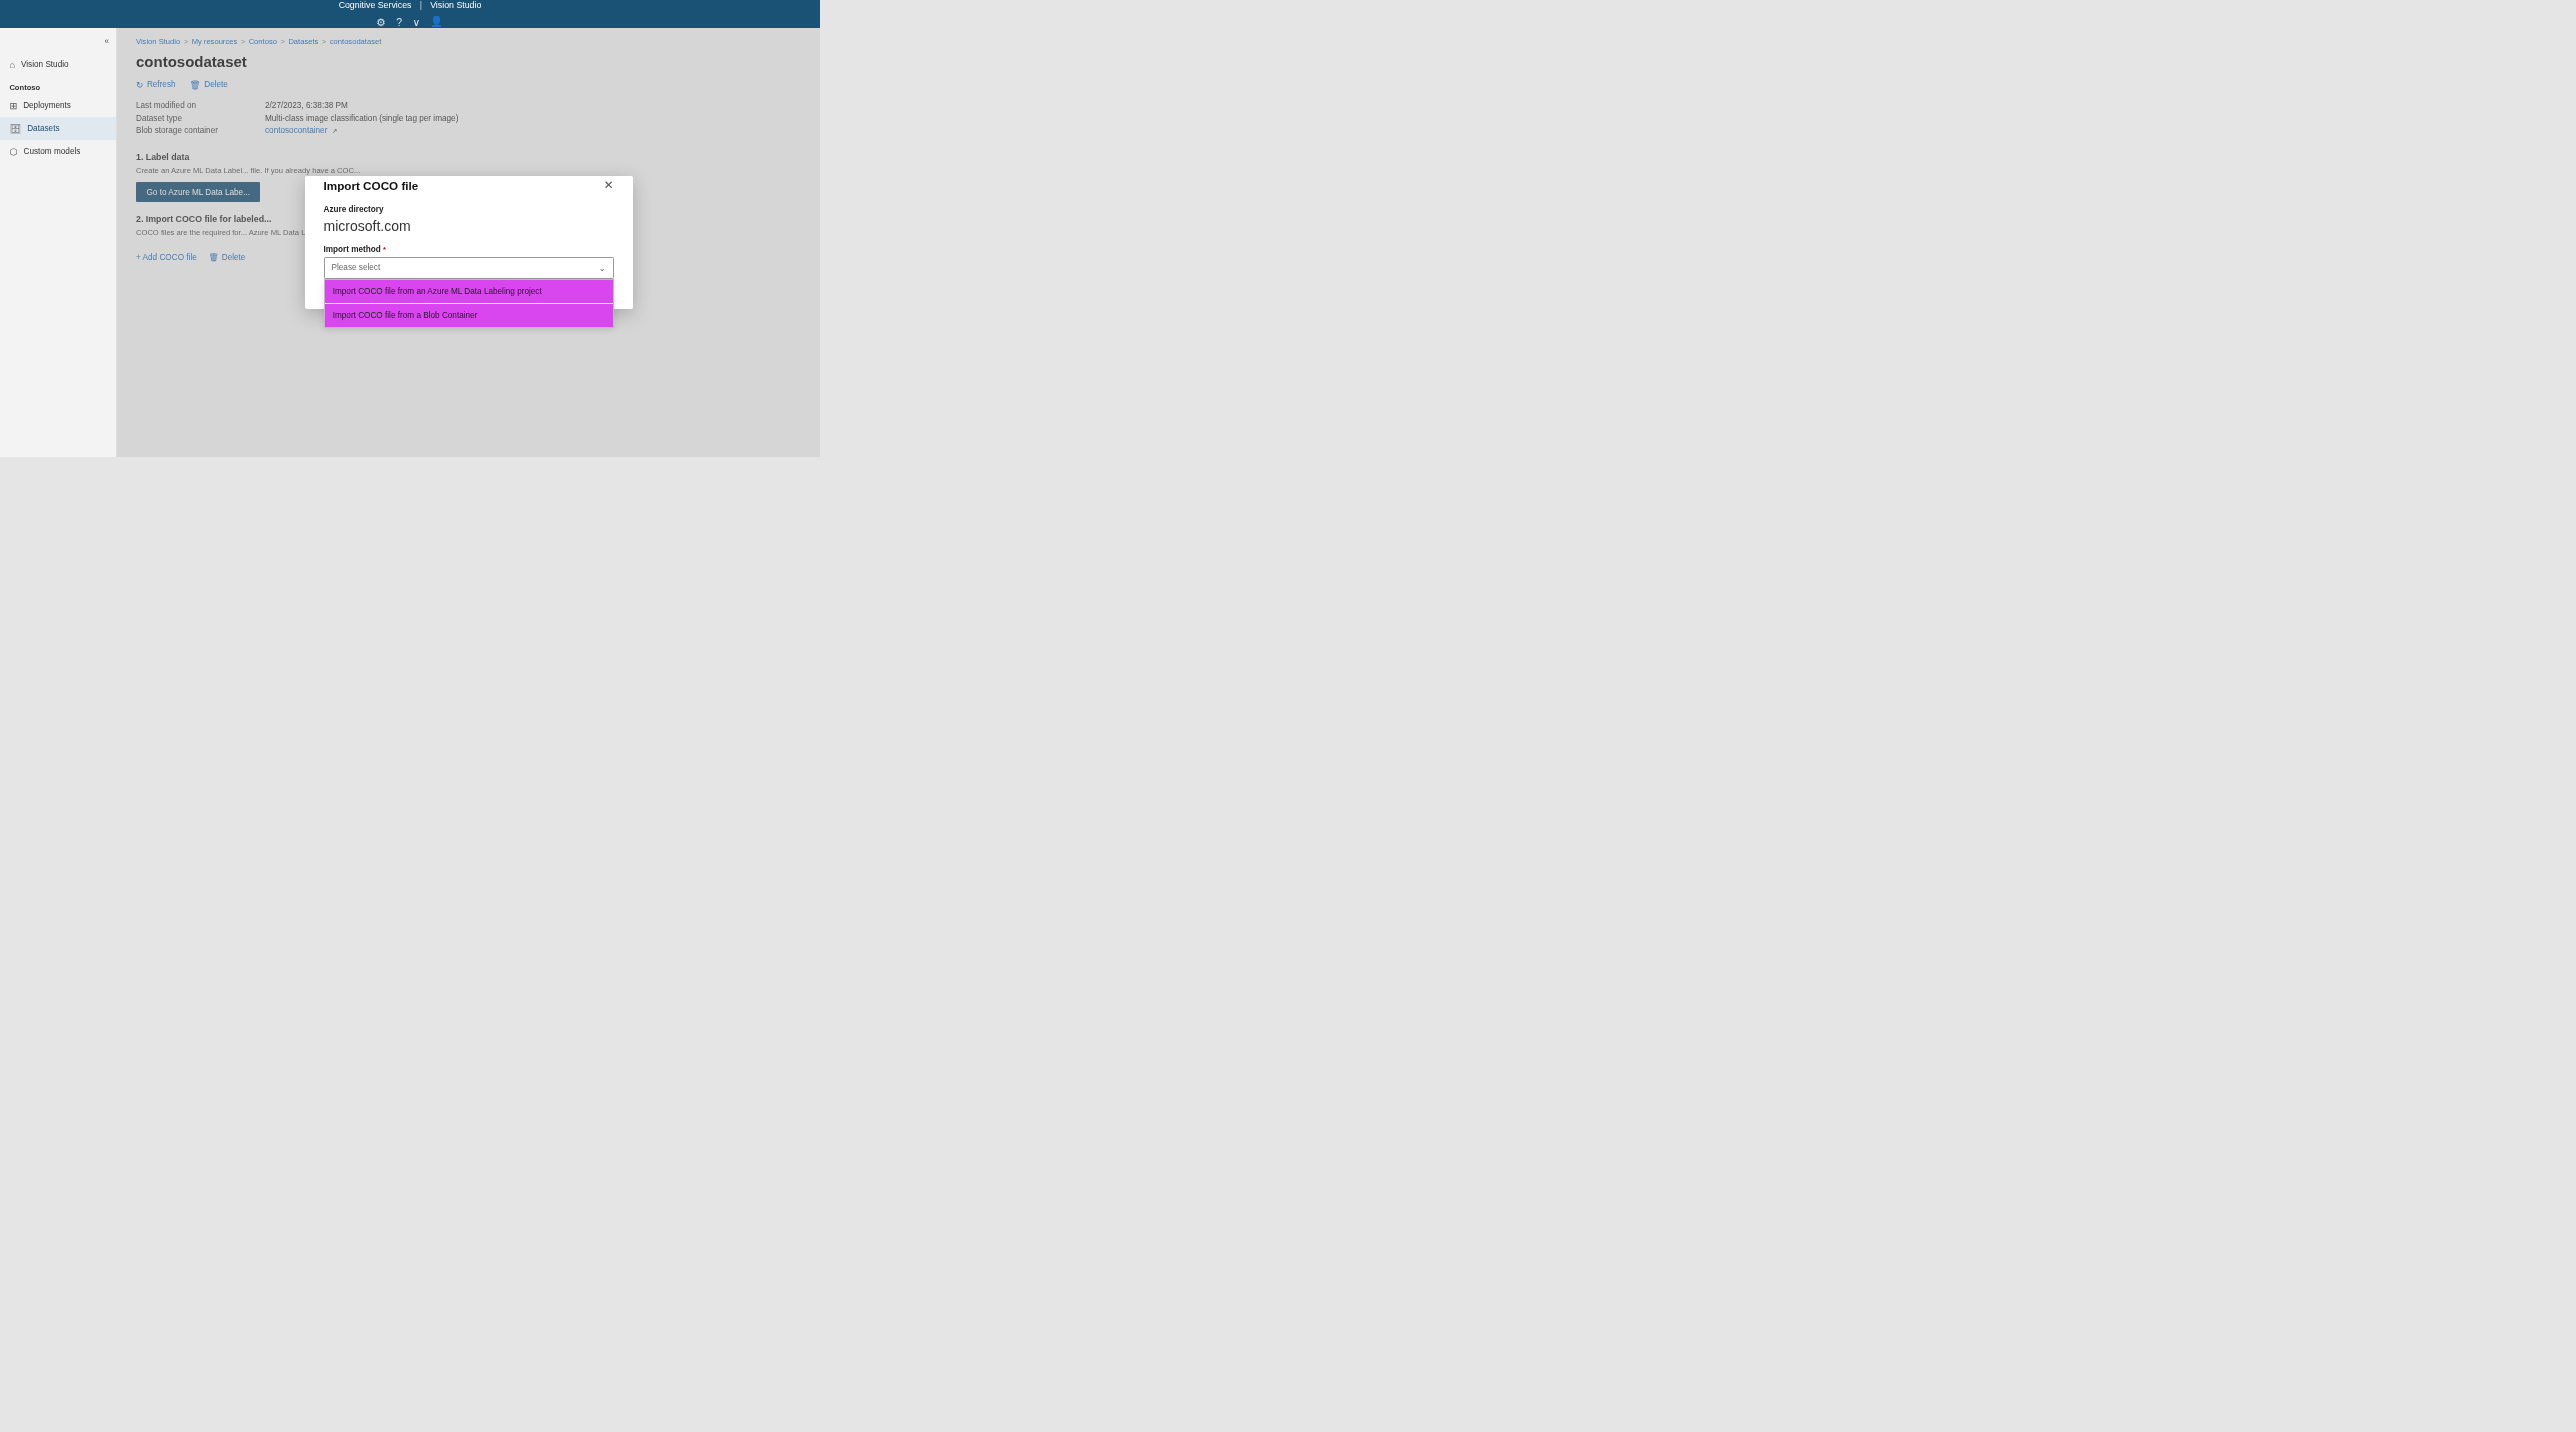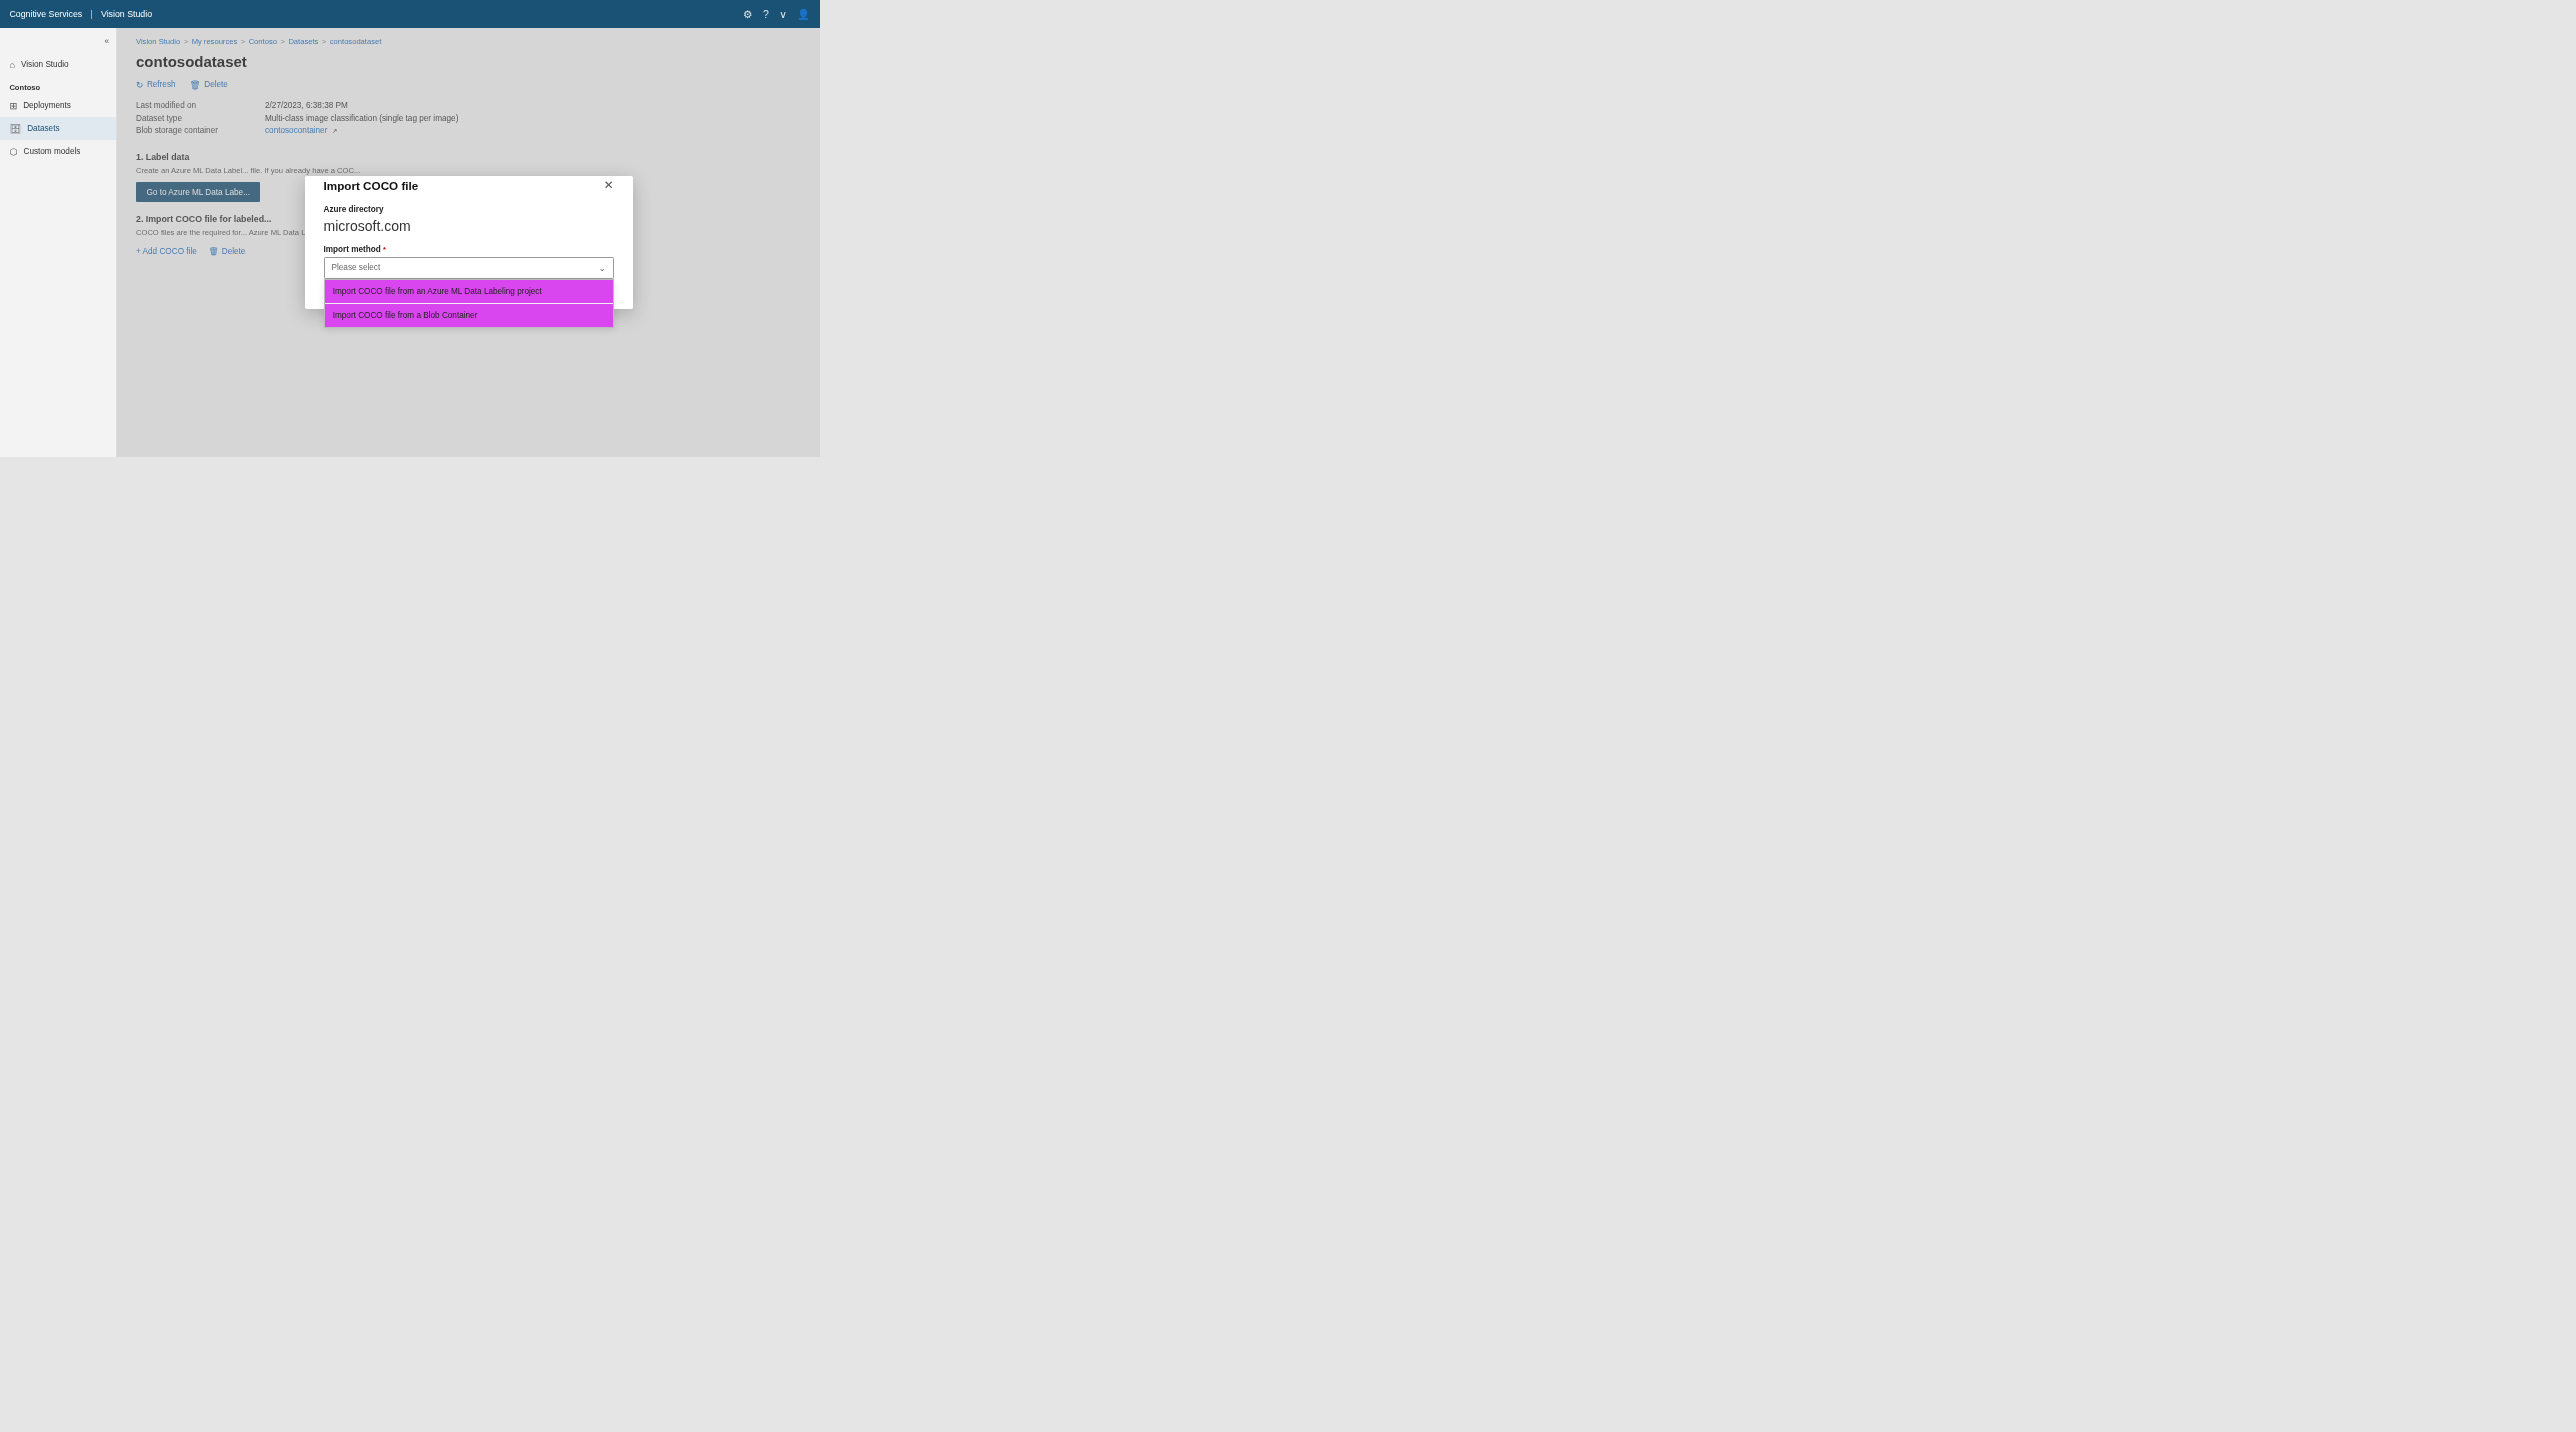--- a/index.html
+++ b/index.html
@@ -7,20 +7,21 @@
 
     
     .top-nav {
       background: #1a5276;
       height: 28px;
       display: flex;
       align-items: center;
       padding: 0 9.4px;
       color: white;
       justify-content: space-between;
+      flex-direction: column;
     }
     .top-nav-left {
       display: flex;
       align-items: center;
       gap: 4.7px;
       font-size: 8.8px;
       font-weight: 400;
     }
     .top-nav-divider {
       color: #ccc;
@@ -185,21 +186,21 @@
       border-radius: 1px;
       display: inline-flex;
       align-items: center;
       gap: 3.5px;
     }
 
     .section2-actions {
       display: flex;
       gap: 11.7px;
       align-items: center;
-      margin-top: 9px;
+      margin-top: 15px;
     }
     .link-btn {
       background: none;
       border: none;
       color: #1a6dbf;
       font-size: 8.2px;
       cursor: pointer;
       display: flex;
       align-items: center;
       gap: 2.9px;

